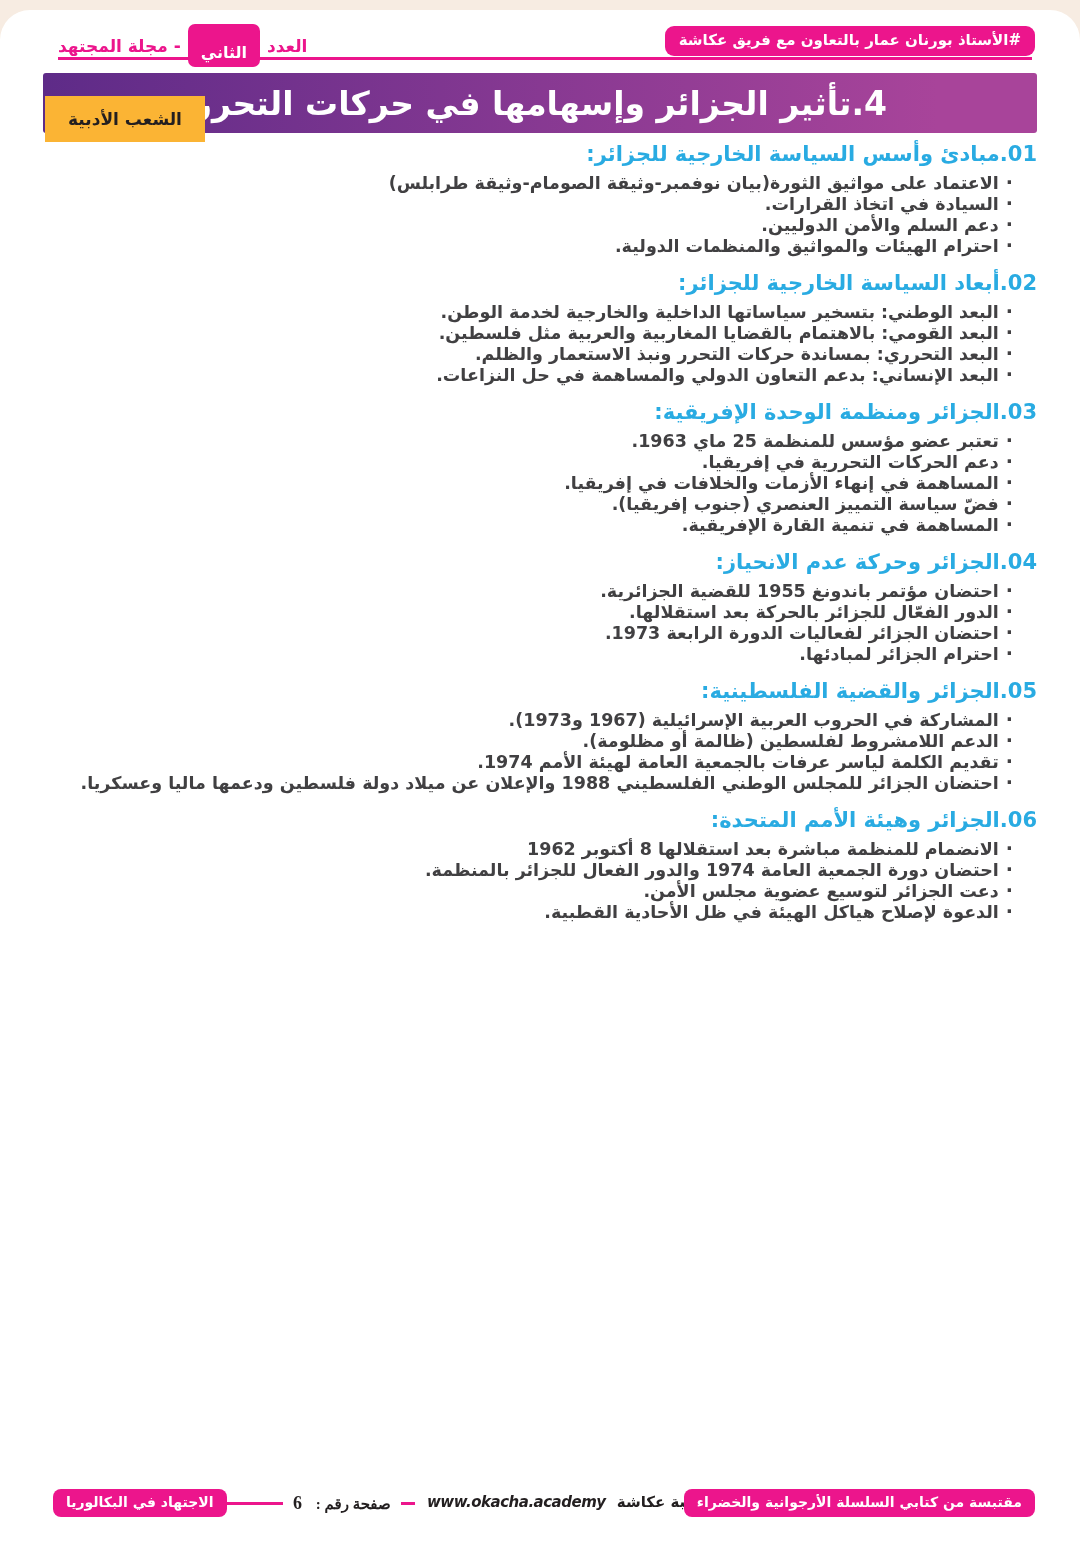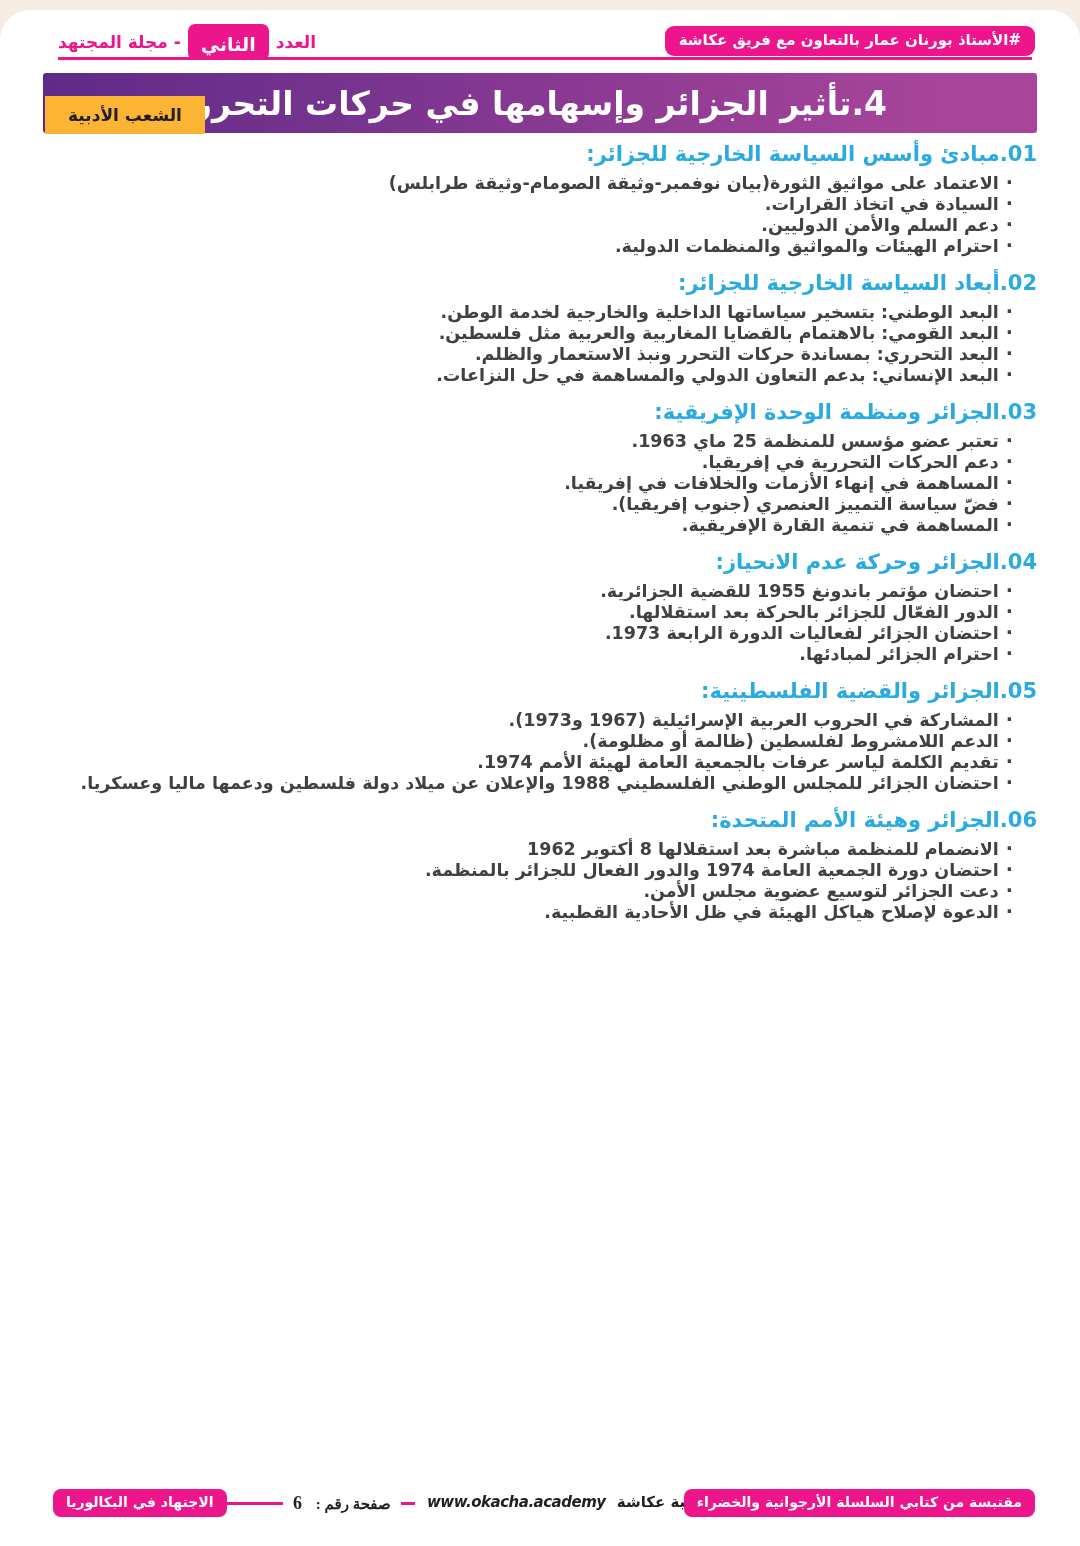--- a/index.html
+++ b/index.html
@@ -30,40 +30,40 @@
     position:absolute;top:47px;left:58px;right:48px;height:3px;
     background:var(--pink);
   }
   .issue-wrap{
     position:absolute;top:14px;left:58px;
     display:flex;align-items:center;gap:7px;direction:rtl;
     color:var(--pink);font-size:17px;white-space:nowrap;
   }
   .issue-badge{
     background:var(--pink);color:#fff;
-    border-radius:7px;padding:9px 13px 5px;font-size:19px;
+    border-radius:7px;padding:19px 13px 5px;font-size:16px;
   }
   .hashtag-badge{
     position:absolute;top:16px;right:45px;
     background:var(--pink);color:#fff;
     border-radius:9px;padding:5px 14px 7px;
     font-size:15px;white-space:nowrap;
   }
   
   .banner{
     position:absolute;top:63px;right:43px;left:43px;height:60px;
     background:linear-gradient(270deg,var(--purple-light) 10%,var(--purple-dark) 100%);
     border-radius:3px;
     display:flex;align-items:center;justify-content:center;
   }
   .banner h1{
     color:#fff;font-size:33px;font-weight:700;letter-spacing:0;
   }
   .stream-badge{
-    position:absolute;top:86px;left:45px;width:160px;height:38px;
+    position:absolute;top:86px;left:45px;width:160px;height:46px;
     background:var(--yellow);color:#231F20;
     display:flex;align-items:center;justify-content:center;
     font-size:17px;
   }
   
   .content{
     position:absolute;top:131px;right:43px;left:43px;
     direction:rtl;text-align:right;
   }
   .sec{margin-bottom:14px;}

